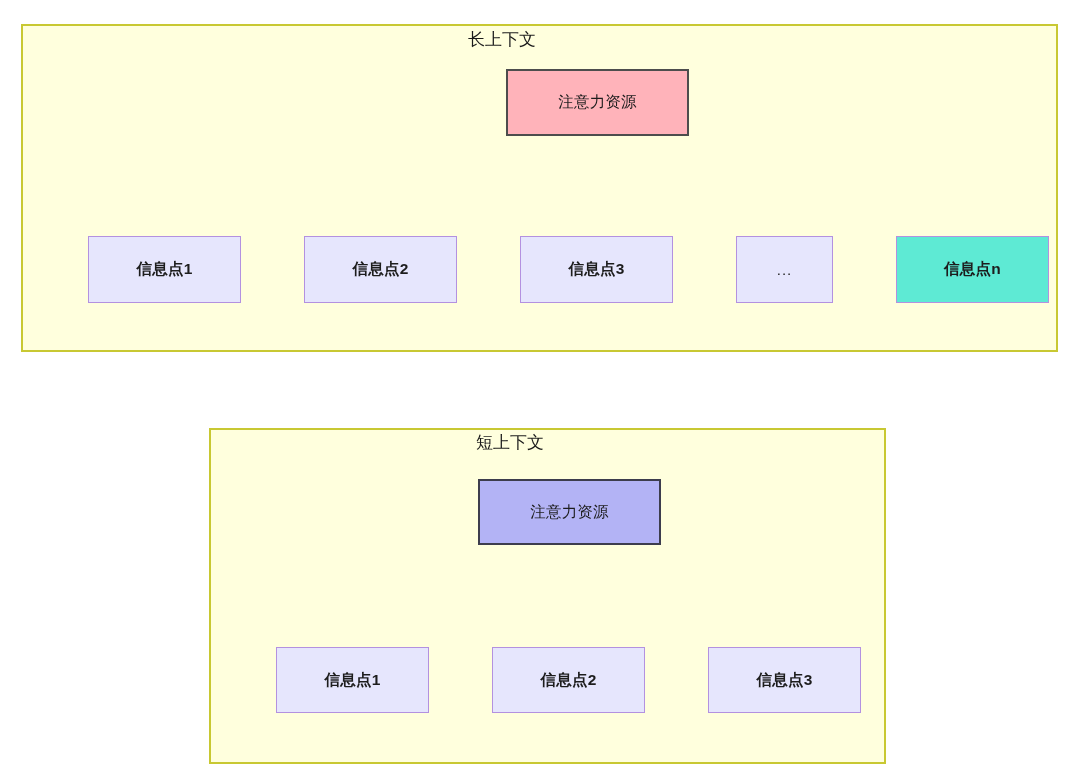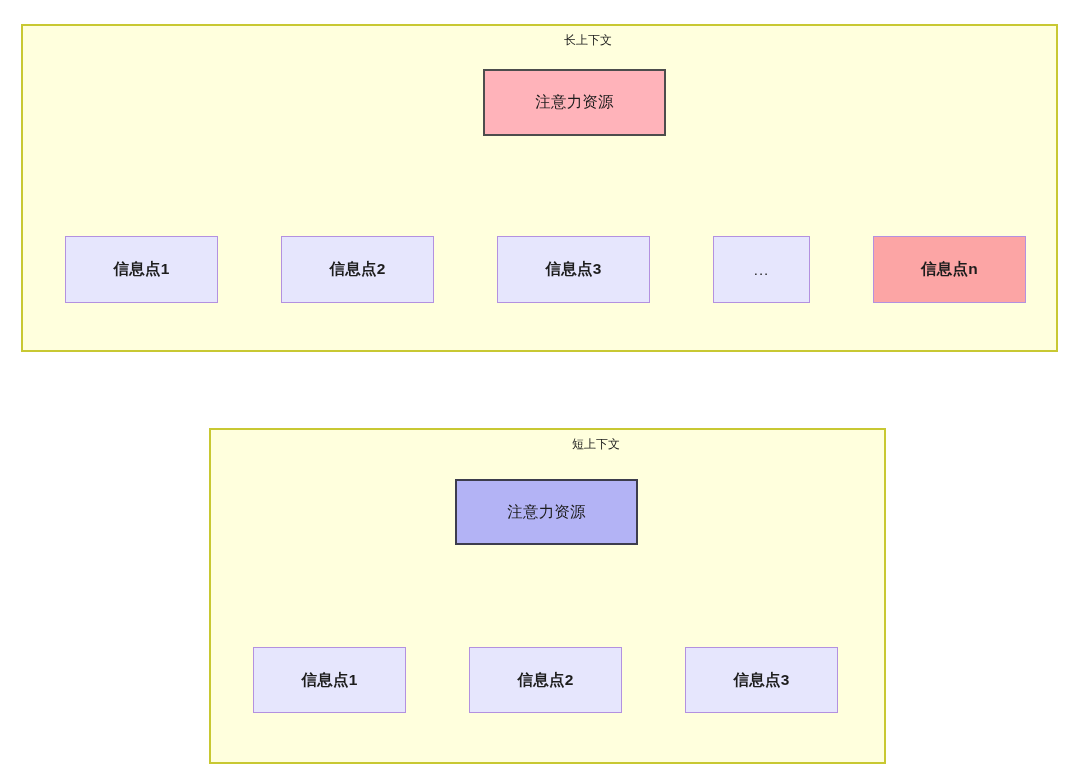--- a/index.html
+++ b/index.html
@@ -29,36 +29,37 @@
     pointer-events: none;
   }
   .group-box {
     position: absolute;
     box-sizing: border-box;
     background: #ffffdd;
     border: 2px solid #c8c832;
   }
   .group-title {
     position: absolute;
-    text-align: right;
-    font-size: 12px;
+    text-align: left;
+    font-size: 17px;
     color: #1a1a1a;
     line-height: 18px;
     white-space: nowrap;
   }
   .node {
     position: absolute;
     box-sizing: border-box;
     display: flex;
     align-items: center;
     justify-content: center;
     font-size: 15.5px;
     color: #1d1d1d;
     letter-spacing: 0.2px;
     white-space: nowrap;
+    margin-left: 23px;
   }
   .node-attention-long {
     background: #ffb3ba;
     border: 2.5px solid #4d4d4d;
   }
   .node-attention-short {
     background: #b3b3f5;
     border: 2.5px solid #3d3d4d;
   }
   .node-info {
@@ -99,25 +100,25 @@
   </svg>
 
   <div class="group-box" id="group-long" style="left: 21px; top: 24px; width: 1037px; height: 328px; background: rgb(255, 255, 221); border-color: rgb(200, 200, 50);"></div>
   <div class="group-title" id="title-long" style="left: 468px; top: 31px; width: 144px;">长上下文</div>
   <div class="node node-attention-long" id="node-attention-long" style="left: 483px; top: 69px; width: 183px; height: 67px; background: rgb(255, 179, 186); border-color: rgb(77, 77, 77);">注意力资源</div>
   <div id="children-long">
       <div class="node node-info" style="left: 65px; top: 236px; width: 153px; height: 67px; background: rgb(230, 230, 253); border-color: rgb(179, 145, 224);">信息点1</div>
       <div class="node node-info" style="left: 281px; top: 236px; width: 153px; height: 67px; background: rgb(230, 230, 253); border-color: rgb(179, 145, 224);">信息点2</div>
       <div class="node node-info" style="left: 497px; top: 236px; width: 153px; height: 67px; background: rgb(230, 230, 253); border-color: rgb(179, 145, 224);">信息点3</div>
       <div class="node node-ellipsis" style="left: 713px; top: 236px; width: 97px; height: 67px; background: rgb(230, 230, 253); border-color: rgb(179, 145, 224);">...</div>
-      <div class="node node-info" style="left: 873px; top: 236px; width: 153px; height: 67px; background: #fca5a5; border-color: rgb(179, 145, 224);">信息点n</div>
+      <div class="node node-info" style="left: 873px; top: 236px; width: 153px; height: 67px; background: #5eead4; border-color: rgb(179, 145, 224);">信息点n</div>
     </div>
 
   <div class="group-box" id="group-short" style="left: 209px; top: 428px; width: 677px; height: 336px; background: rgb(255, 255, 221); border-color: rgb(200, 200, 50);"></div>
-  <div class="group-title" id="title-short" style="left: 476px; top: 435px; width: 144px;">短上下文</div>
+  <div class="group-title" id="title-short" style="left: 476px; top: 435px; width: 144px; font-family: Liberation Mono, monospace;">短上下文</div>
   <div class="node node-attention-short" id="node-attention-short" style="left: 455px; top: 479px; width: 183px; height: 66px; background: rgb(179, 179, 245); border-color: rgb(61, 61, 77);">注意力资源</div>
   <div id="children-short">
       <div class="node node-info" style="left: 253px; top: 647px; width: 153px; height: 66px; background: rgb(230, 230, 253); border-color: rgb(179, 145, 224);">信息点1</div>
       <div class="node node-info" style="left: 469px; top: 647px; width: 153px; height: 66px; background: rgb(230, 230, 253); border-color: rgb(179, 145, 224);">信息点2</div>
       <div class="node node-info" style="left: 685px; top: 647px; width: 153px; height: 66px; background: rgb(230, 230, 253); border-color: rgb(179, 145, 224);">信息点3</div>
     </div>
 
 </div>
 
 </body></html>

